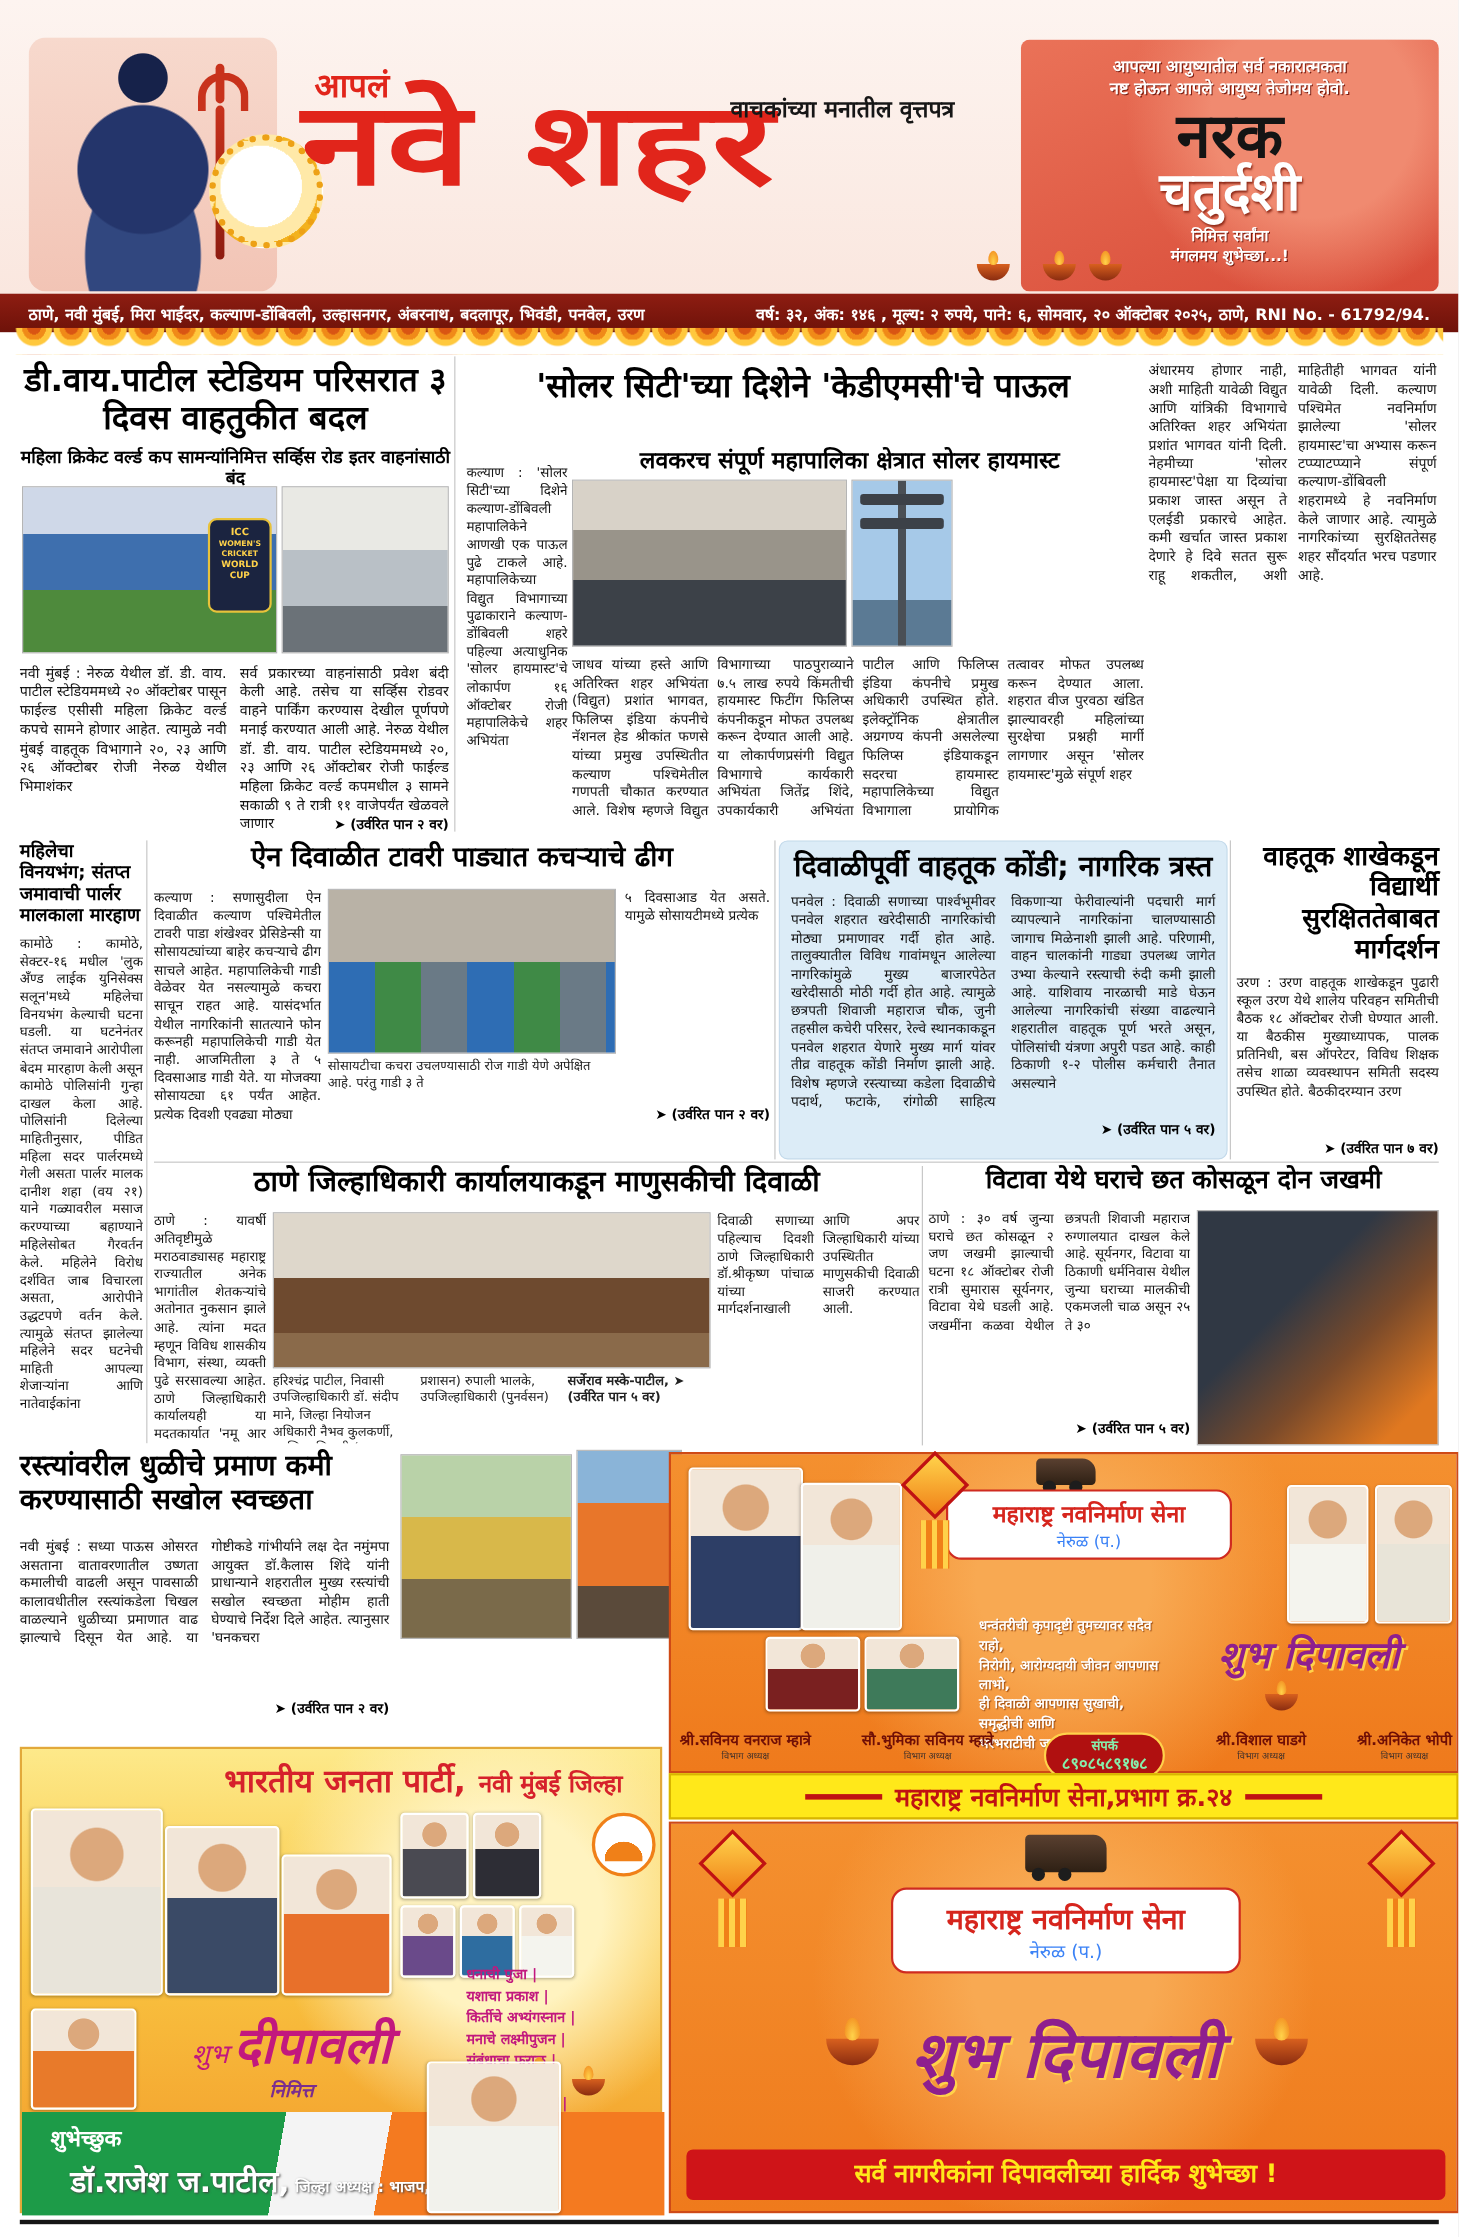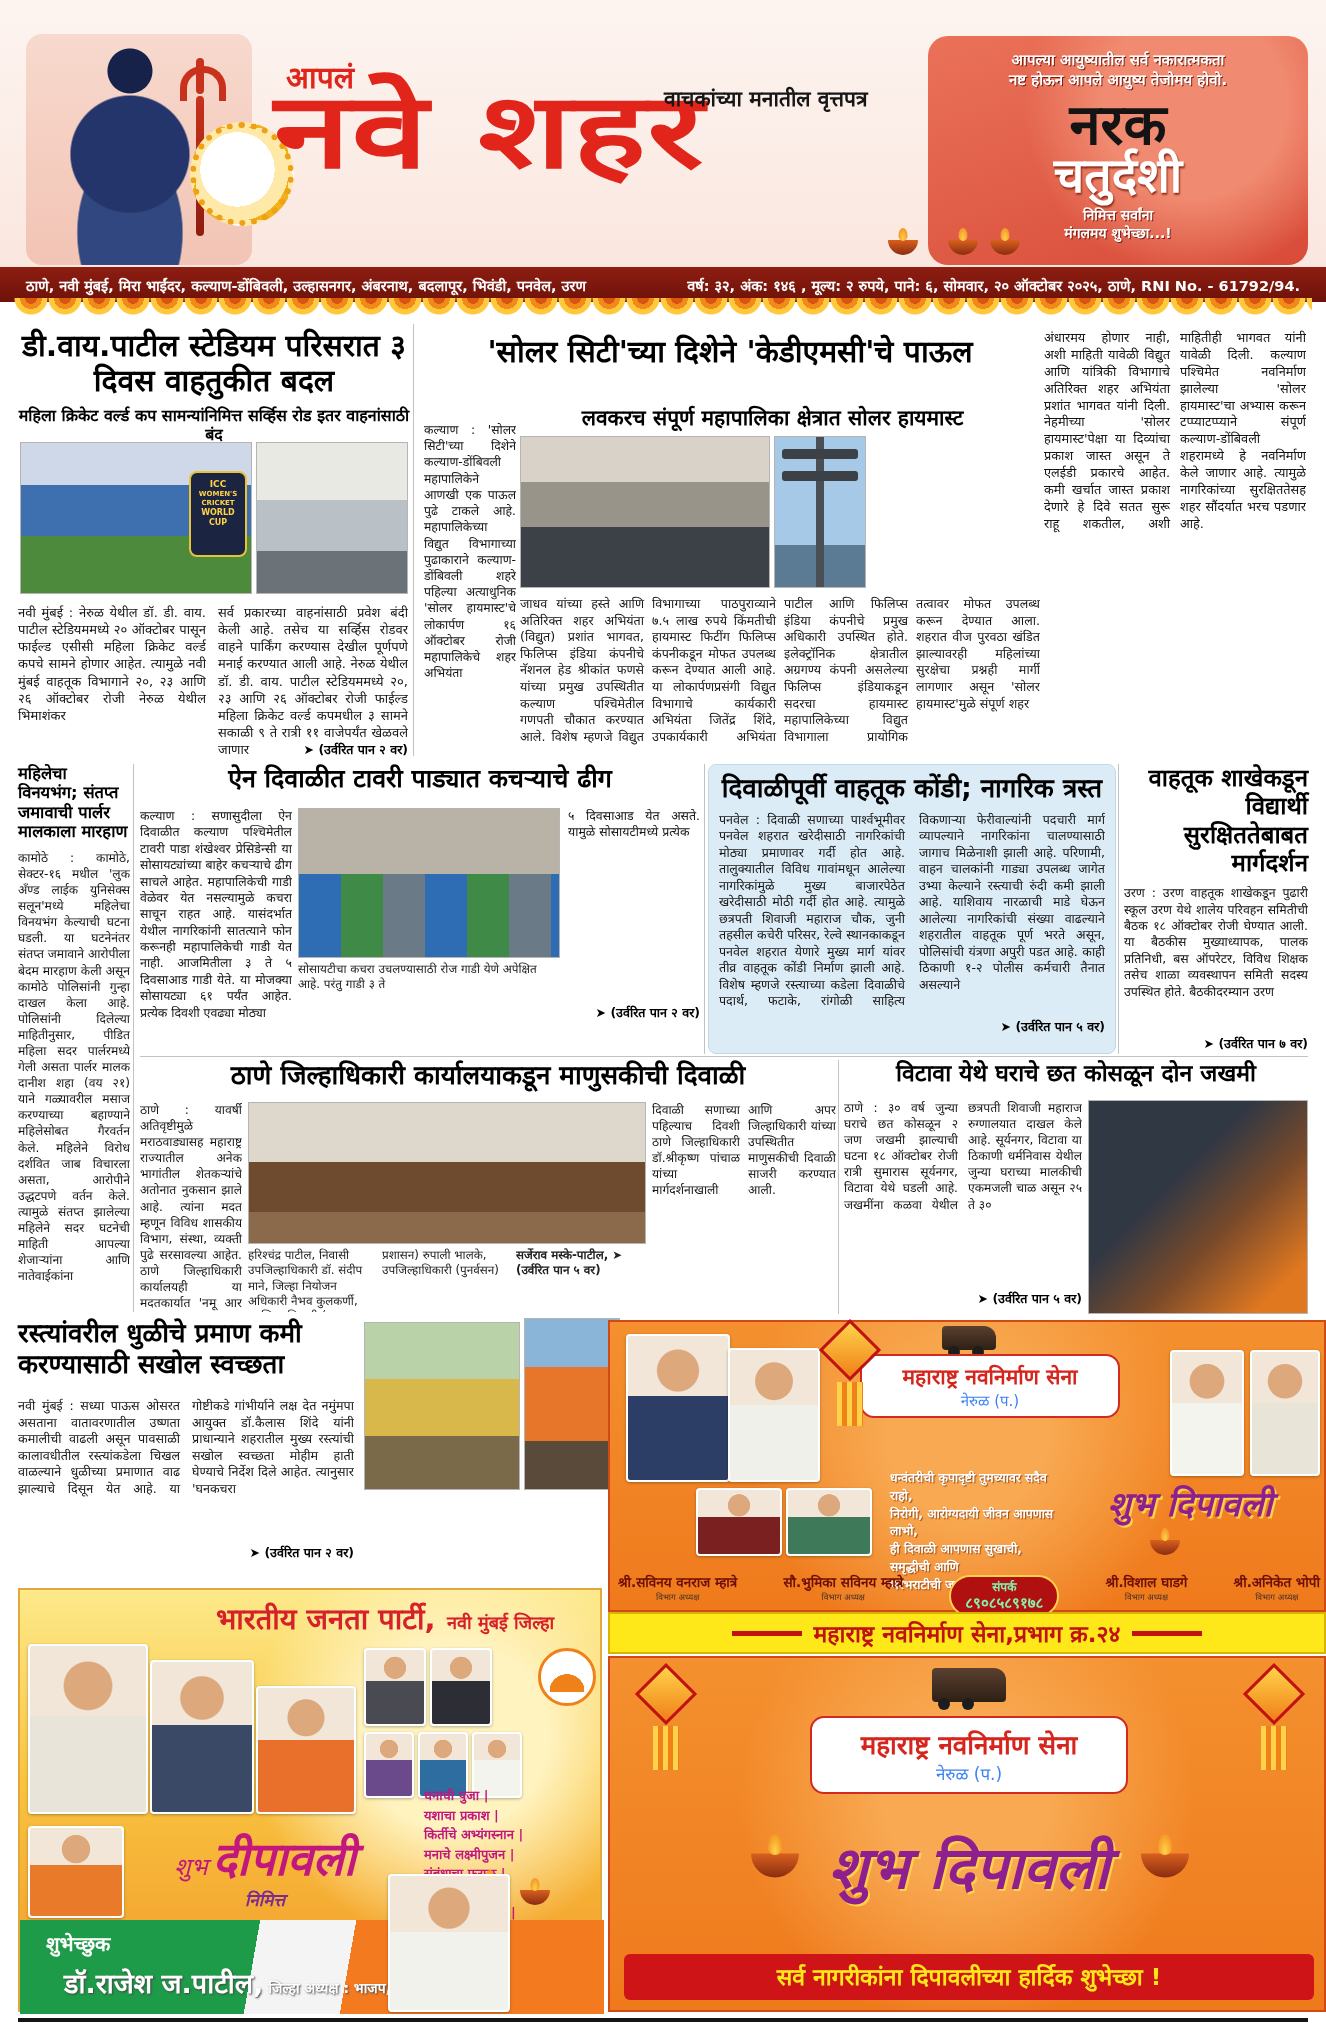--- a/index.html
+++ b/index.html
@@ -18,21 +18,21 @@
       linear-gradient(180deg,#f7d9cd,#f2c4b5);}
   .trident{left:196px;top:96px;width:8px;height:140px;background:linear-gradient(#c8321c,#8e1c10);border-radius:4px;}
   .trident::before{content:"";position:absolute;top:-30px;left:-16px;width:32px;height:28px;border:7px solid #c8321c;border-bottom:none;border-radius:22px 22px 0 0;}
   .trident::after{content:"";position:absolute;top:-38px;left:0;width:8px;height:36px;background:#c8321c;border-radius:4px;}
   .sun{left:190px;top:122px;width:92px;height:92px;border-radius:50%;border:6px dotted #eda116;
        background:radial-gradient(circle at 45% 45%,#ffffff 0 52%,#ffe9a8 52% 72%,#f3b21d 72%);}
   .brand-prefix{left:286px;top:56px;font-size:30px;font-weight:bold;color:#e1251b;}
   .brand-title{left:274px;top:64px;font-size:104px;font-weight:bold;color:#e1251b;line-height:1.3;
                transform:scaleX(1.32);transform-origin:left top;letter-spacing:1px;white-space:nowrap;}
   .tagline{left:664px;top:84px;font-size:21px;font-weight:bold;color:#161616;}
-  .fest-panel{left:928px;top:36px;width:380px;height:229px;border-radius:20px;color:#fff;text-align:center;
+  .fest-panel{left:928px;top:36px;width:380px;height:229px;border-radius:8px;color:#fff;text-align:center;
       background:radial-gradient(circle at 70% 30%,#f08a70 0 30%,rgba(0,0,0,0) 55%),linear-gradient(160deg,#ea7258,#d84b38);}
   .blessing{margin-top:14px;font-size:15px;font-weight:bold;line-height:1.35;text-shadow:1px 1px 0 #7a1a0c;}
   .narak{font-size:56px;font-weight:900;color:#141414;line-height:1.15;margin-top:2px;}
   .chatur{font-size:48px;font-weight:bold;color:#fff;line-height:1.1;margin-top:-8px;text-shadow:1px 2px 2px #8e2a18;}
   .fest-sub{font-size:14px;font-weight:bold;margin-top:4px;line-height:1.3;text-shadow:1px 1px 0 #7a1a0c;}
   .diya{position:absolute;width:30px;height:15px;background:linear-gradient(180deg,#d8601e,#8a2c10);border-radius:0 0 16px 16px;}
   .diya::before{content:"";position:absolute;left:50%;top:-12px;transform:translateX(-50%);width:9px;height:13px;
     background:radial-gradient(ellipse at 50% 80%,#ffd24a,#f08018);border-radius:50% 50% 50% 50%/62% 62% 38% 38%;}
   .datebar{left:0;top:267px;width:1326px;height:35px;background:linear-gradient(180deg,#8e1d12,#6e1209);
            display:flex;justify-content:space-between;align-items:center;padding:0 26px;box-sizing:border-box;
@@ -220,21 +220,21 @@
     <div class="art-head" style="font-size:26px;text-align:left;width:336px;">रस्त्यांवरील धुळीचे प्रमाण कमी करण्यासाठी सखोल स्वच्छता</div>
     <div class="abs bodytxt" style="left:0;top:80px;width:336px;height:158px;column-count:2;column-gap:12px;font-size:12.6px;">नवी मुंबई : सध्या पाऊस ओसरत असताना वातावरणातील उष्णता कमालीची वाढली असून पावसाळी कालावधीतील रस्त्यांकडेला चिखल वाळल्याने धुळीच्या प्रमाणात वाढ झाल्याचे दिसून येत आहे. या गोष्टीकडे गांभीर्याने लक्ष देत नमुंमपा आयुक्त डॉ.कैलास शिंदे यांनी प्राधान्याने शहरातील मुख्य रस्त्यांची सखोल स्वच्छता मोहीम हाती घेण्याचे निर्देश दिले आहेत. त्यानुसार 'घनकचरा</div>
     <div class="abs more" style="left:170px;top:226px;width:166px;">➤ (उर्वरित पान २ वर)</div>
     <div class="photo ph-digger" style="left:346px;top:4px;width:156px;height:168px;"></div>
     <div class="photo ph-fireman" style="left:506px;top:0;width:96px;height:172px;"></div>
   </div>
 
   <div class="abs ad-bjp">
     <div class="abs bjp-head">
       <span style="font-size:29px;">भारतीय जनता पार्टी,</span>
-      <span style="font-size:18px;margin-left:6px;">नवी मुंबई जिल्हा</span>
+      <span style="font-size:22px;margin-left:6px;">नवी मुंबई जिल्हा</span>
     </div>
     <div class="person" style="left:8px;top:54px;width:120px;height:170px;--c:#e8e4da;"></div>
     <div class="person" style="left:130px;top:70px;width:104px;height:154px;--c:#3a4a66;"></div>
     <div class="person" style="left:236px;top:96px;width:100px;height:128px;--c:#e8702a;"></div>
     <div class="person" style="left:344px;top:58px;width:62px;height:78px;--c:#4a4a52;"></div>
     <div class="person" style="left:410px;top:58px;width:62px;height:78px;--c:#2d2d35;"></div>
     <div class="person" style="left:344px;top:142px;width:50px;height:66px;--c:#6a4a8a;"></div>
     <div class="person" style="left:398px;top:142px;width:50px;height:66px;--c:#2e6da0;"></div>
     <div class="person" style="left:452px;top:142px;width:50px;height:66px;--c:#f4f4ee;"></div>
     <div class="abs lotus"></div>

